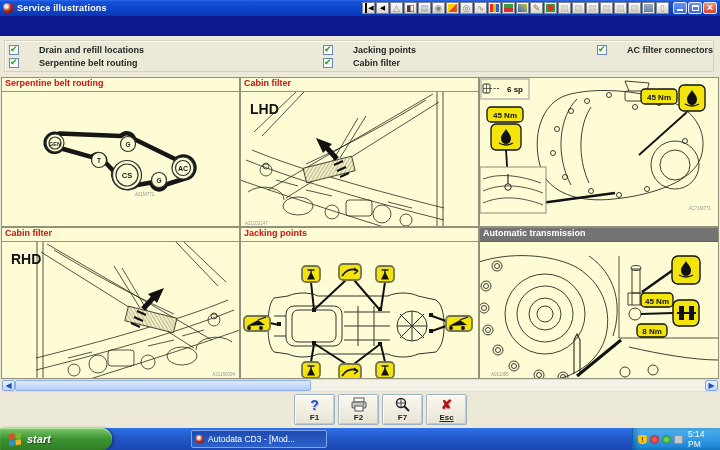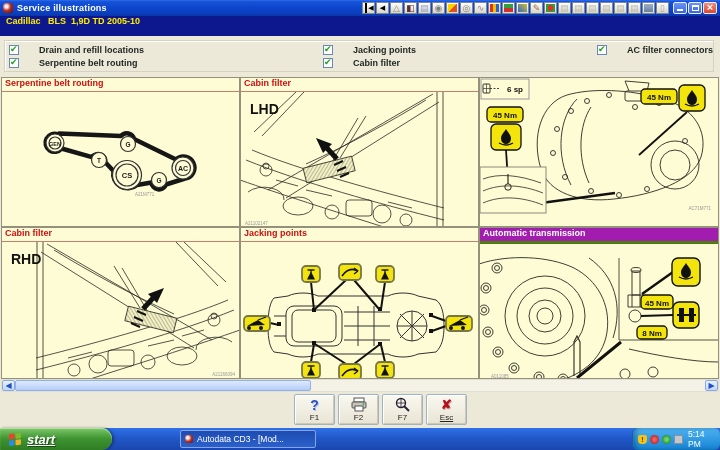--- a/index.html
+++ b/index.html
@@ -54,58 +54,58 @@
   .cb{width:10px;height:10px;box-sizing:border-box;border:1px solid #6a88b4;background:#fff;position:relative;}
   .cb::after{content:"\2714";position:absolute;left:0px;top:-2px;color:#1fa31f;font-size:9px;}
   .cblabel{font-size:9px;font-weight:bold;color:#1c2420;}
   
   .panels{position:absolute;left:1px;top:77px;width:718px;height:302px;
     display:grid;grid-template-columns:239px 239px 240px;grid-template-rows:150px 152px;
     background:#fdfcd5;}
   .panel{outline:1px solid #93907c;outline-offset:-1px;position:relative;overflow:hidden;}
   .panel-h{height:13px;font-size:9px;font-weight:bold;color:#cc1111;padding:1px 0 0 4px;
     border-bottom:1px solid #c87d6d;box-sizing:content-box;}
-  .panel-h.hl{background:#a21caf;color:#ffffff;border-bottom:3px solid #4d7c0f;}
+  .panel-h.hl{background:#737373;color:#ffffff;border-bottom:1px solid #4d7c0f;}
   .panel svg{display:block;}
   svg text{font-family:"Liberation Sans",sans-serif;}
   
   .hscroll{position:absolute;left:1px;top:379px;width:718px;height:13px;background:#f4f1e6;
     border:1px solid #e2ded0;box-sizing:border-box;}
   .harrow{position:absolute;top:0;width:13px;height:11px;background:linear-gradient(#eaf2fe,#c2d6f8);
     border:1px solid #86a8e8;border-radius:2px;color:#2050c0;font-size:8px;line-height:10px;
     text-align:center;box-sizing:border-box;}
   .harrow.left{left:0;}
   .harrow.right{right:0;}
   .hthumb{position:absolute;left:13px;top:0;width:296px;height:11px;border-radius:2px;
     background:linear-gradient(#dfeafd,#b4cdf8);border:1px solid #8fb0e8;box-sizing:border-box;}
   
   .fkeys{position:absolute;left:294px;top:394px;display:flex;gap:3px;}
   .fkey{width:41px;height:31px;box-sizing:border-box;background:linear-gradient(#faf8f0,#e8e4d4);
     border:1px solid #9eb4c6;border-radius:2px;box-shadow:inset 1px 1px 0 #fff,inset -1px -1px 0 #cfc8b4;
     text-align:center;padding-top:1px;}
   .fkey .ic{height:17px;display:flex;align-items:center;justify-content:center;}
-  .fkey .lbl{font-size:8px;font-weight:normal;color:#222;line-height:9px;}
+  .fkey .lbl{font-size:8px;font-weight:bold;color:#222;line-height:9px;}
   .fkey .lbl.u{text-decoration:underline;}
   .qmark{color:#2a52c8;font-size:14px;font-weight:bold;text-shadow:1px 1px 0 #b8c4e8;}
   .xmark{color:#b51220;font-size:13px;font-weight:bold;text-shadow:1px 1px 0 #d8b0b0;}
   
   .taskbar{position:absolute;left:0;top:428px;width:720px;height:22px;
     background:linear-gradient(#2f71e8,#2258c9 45%,#1a46ae);}
   .start{position:absolute;left:0;top:0;height:22px;width:112px;border-radius:0 11px 11px 0;
     background:linear-gradient(#7cc76a,#3d9330 50%,#2f7d24);display:flex;align-items:center;gap:5px;
     padding-left:9px;box-sizing:border-box;box-shadow:inset 0 1px 1px #b4e4a4,2px 0 3px rgba(0,0,0,.35);}
-  .start span{color:#fff;font-weight:bold;font-style:italic;font-size:13px;text-shadow:1px 1px 1px #1c4a14;text-decoration:underline;}
-  .taskbtn{position:absolute;left:180px;top:2px;width:136px;height:18px;border-radius:2px;
+  .start span{color:#fff;font-weight:bold;font-style:italic;font-size:11px;text-shadow:1px 1px 1px #1c4a14;}
+  .taskbtn{position:absolute;left:191px;top:2px;width:136px;height:18px;border-radius:2px;
     background:linear-gradient(#1d4cb2,#2c60ca);border:1px solid #84a4ea;box-sizing:border-box;
     display:flex;align-items:center;gap:4px;padding:8px 4px;color:#fff;font-size:8.5px;overflow:hidden;white-space:nowrap;}
   .taskico{width:8px;height:8px;border-radius:2px;flex:0 0 auto;
     background:radial-gradient(circle at 35% 35%,#fff 12%,#c03020 50%,#5a1210 95%);}
   .tray{position:absolute;right:0;top:0;height:22px;width:88px;box-sizing:border-box;
     background:linear-gradient(#4fb2f2,#1583d4);border-left:1px solid #0b63ad;
-    box-shadow:inset 3px 0 4px rgba(0,0,0,.25);display:flex;align-items:center;gap:3px;padding:0 5px 0 5px;border-radius:6px;}
+    box-shadow:inset 3px 0 4px rgba(0,0,0,.25);display:flex;align-items:center;gap:3px;padding:0 5px 0 5px;}
   .tico{width:9px;height:9px;flex:0 0 auto;}
   .t-shield{background:#f4c318;border-radius:2px 2px 4px 4px;color:#5a3a00;font-size:7px;font-weight:bold;
     text-align:center;line-height:9px;}
   .t-red{background:radial-gradient(#e86060 20%,#c02020 80%);border-radius:50%;}
   .t-green{background:radial-gradient(#70d070 20%,#1f8a1f 80%);border-radius:50%;}
   .t-gray{background:#c4c8cc;border:1px solid #88909a;box-sizing:border-box;}
   .clock{color:#fff;font-size:8.5px;margin-left:2px;}
 </style>
 </head>
 <body>
@@ -236,21 +236,20 @@
       </span>
   </div>
   <div class="winctl">
     <span class="wbtn min"></span>
     <span class="wbtn max"></span>
     <span class="wbtn close"></span>
   </div>
 </div>
 
 <div class="infobar">
-  <div>Cadillac   BLS  1,9D TD 2005-10</div>
 </div>
 
 <div class="filterbox">
   <div class="cbitem" style="left:4px;top:3px;">
     <span class="cb"></span>
     <span class="cblabel">Drain and refill locations</span>
   </div>
   <div class="cbitem" style="left:4px;top:16px;">
     <span class="cb"></span>
     <span class="cblabel">Serpentine belt routing</span>

